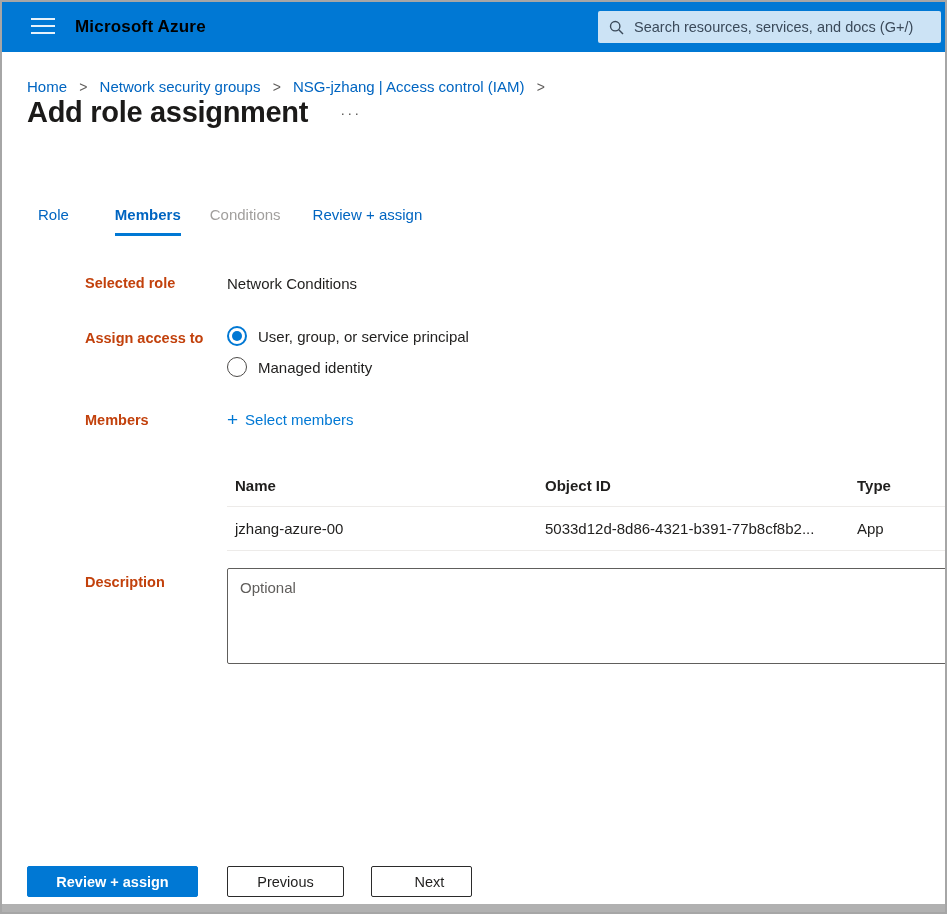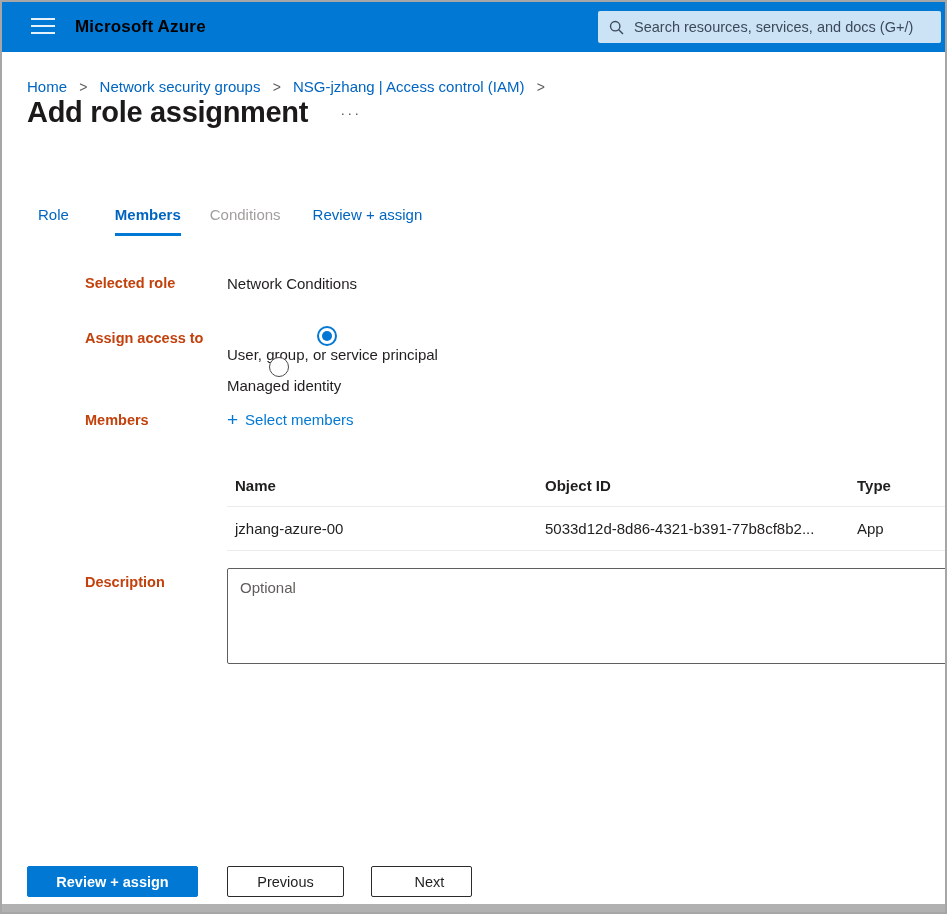--- a/index.html
+++ b/index.html
@@ -41,21 +41,21 @@
   .tab { padding-bottom:10px; cursor:pointer; }
   .tab-link { color:#0065c1; }
   .tab-active { color:#0065c1; font-weight:bold; border-bottom:3px solid #0078d4; }
   .tab-disabled { color:#a19f9d; }
   .mr30 { margin-right:46px; } .mr29 { margin-right:29px; } .mr31 { margin-right:32px; }
 
   
   .flabel { position:absolute; left:36px; font-size:14.5px; font-weight:bold; color:#c2410c;margin-left:47px; }
   .fvalue { position:absolute; left:225px; font-size:15px; color:#201f1e; }
 
-  .radio-option { position:absolute; left:225px; display:flex; align-items:center; cursor:pointer;flex-direction:column; }
+  .radio-option { position:absolute; left:225px; display:flex; align-items:center; cursor:pointer; }
   .radio-circle { width:20px; height:20px; border-radius:50%; border:1.5px solid #4c4a48; background:#fff; margin-right:11px; position:relative; flex:0 0 auto; }
   .radio-option.selected .radio-circle { border:2px solid #0078d4; }
   .radio-option.selected .radio-circle::after {
     content:""; position:absolute; left:50%; top:50%; width:10px; height:10px; margin:-5px 0 0 -5px;
     border-radius:50%; background:#0078d4;
   }
   .radio-label { font-size:15px; color:#201f1e; }
 
   .select-members { position:absolute; left:225px; top:408px; color:#0078d4; font-size:15px; cursor:pointer; display:flex; align-items:center; }
   .plus-glyph { font-size:19px; font-weight:300; margin-right:7px; line-height:1; }

